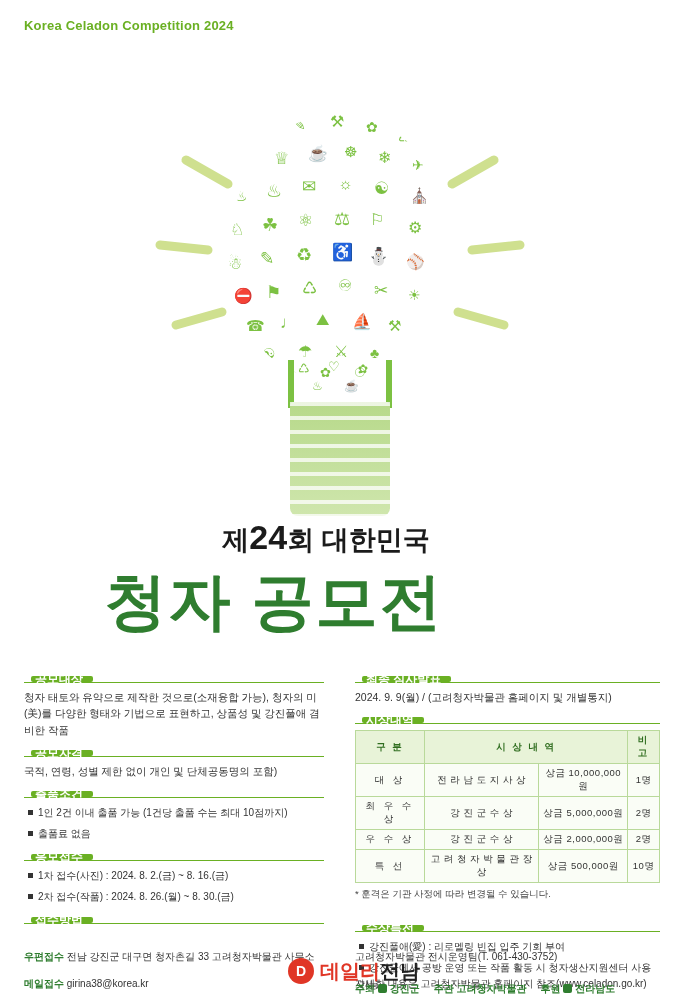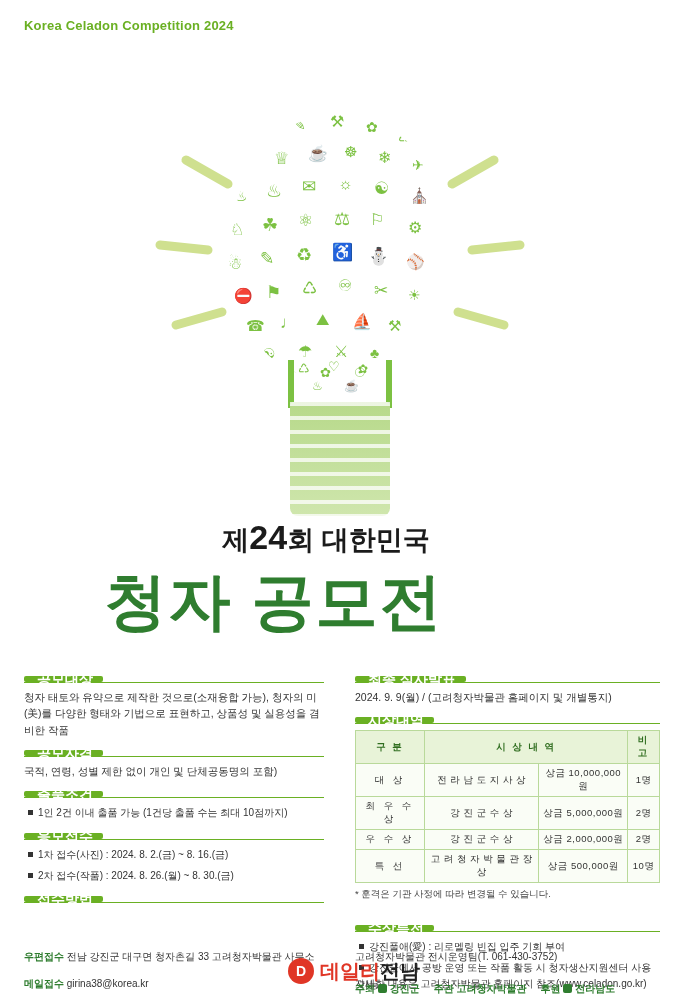--- a/index.html
+++ b/index.html
@@ -135,25 +135,26 @@
   .col-right {
     position: absolute;
     left: 355px;
     top: 676px;
     width: 305px;
   }
   .tag {
     display: inline-block;
     background: #6ab023;
     color: #fff;
-    font-size: 14px;
-    font-weight: bold;
-    padding: 3px 10px 3px 13px;
+    font-size: 12px;
+    font-weight: bold;
+    padding: 3px 10px 3px 4px;
     border-radius: 2px;
     margin-bottom: 6px;
+    margin-left: 7px;
   }
   .tag-row {
     border-bottom: 1.5px solid #6ab023;
     margin-bottom: 6px;
     line-height: 0;
   }
   .tag-row .tag { margin-bottom: 0; vertical-align: bottom; }
   .body-text {
     font-size: 10.5px;
     line-height: 1.55;
@@ -376,35 +377,36 @@
     <span>제</span><span class="num">24</span><span>회 대한민국</span>
   </div>
   <div class="title-line2">청자 공모전</div>
 
   <div class="col-left">
 
     <div>
       <div class="tag-row">
         <span class="tag">공모대상</span>
       </div>
-      <p class="body-text">청자 태토와 유약으로 제작한 것으로(소재융합 가능), 청자의 미(美)를 다양한 형태와 기법으로 표현하고, 상품성 및 실용성을 겸비한 작품</p>
+      <p class="body-text">청자 태토와 유약으로 제작한 것으로(소재융합 가능), 청자의 미(美)를 다양한 형태와 기법으로 표현하고, 상품성 및 강진풀애 겸비한 작품</p>
     </div>
 
     <div>
       <div class="tag-row">
         <span class="tag">공모자격</span>
       </div>
       <p class="body-text">국적, 연령, 성별 제한 없이 개인 및 단체공동명의 포함)</p>
     </div>
 
     <div class="list-block">
       <div class="tag-row">
         <span class="tag">출품조건</span>
       </div>
       <p class="bullet"><span class="sq"></span><span>1인 2건 이내 출품 가능 (1건당 출품 수는 최대 10점까지)</span></p>
+      <p class="bullet"><span class="sq"></span><span>출품료 없음</span></p>
     </div>
 
     <div class="list-block">
       <div class="tag-row">
         <span class="tag">응모접수</span>
       </div>
       <p class="bullet"><span class="sq"></span><span>1차 접수(사진) : 2024. 8.  2.(금) ~ 8. 16.(금)</span></p>
       <p class="bullet"><span class="sq"></span><span>2차 접수(작품) : 2024. 8. 26.(월) ~ 8. 30.(금)</span></p>
     </div>
 

